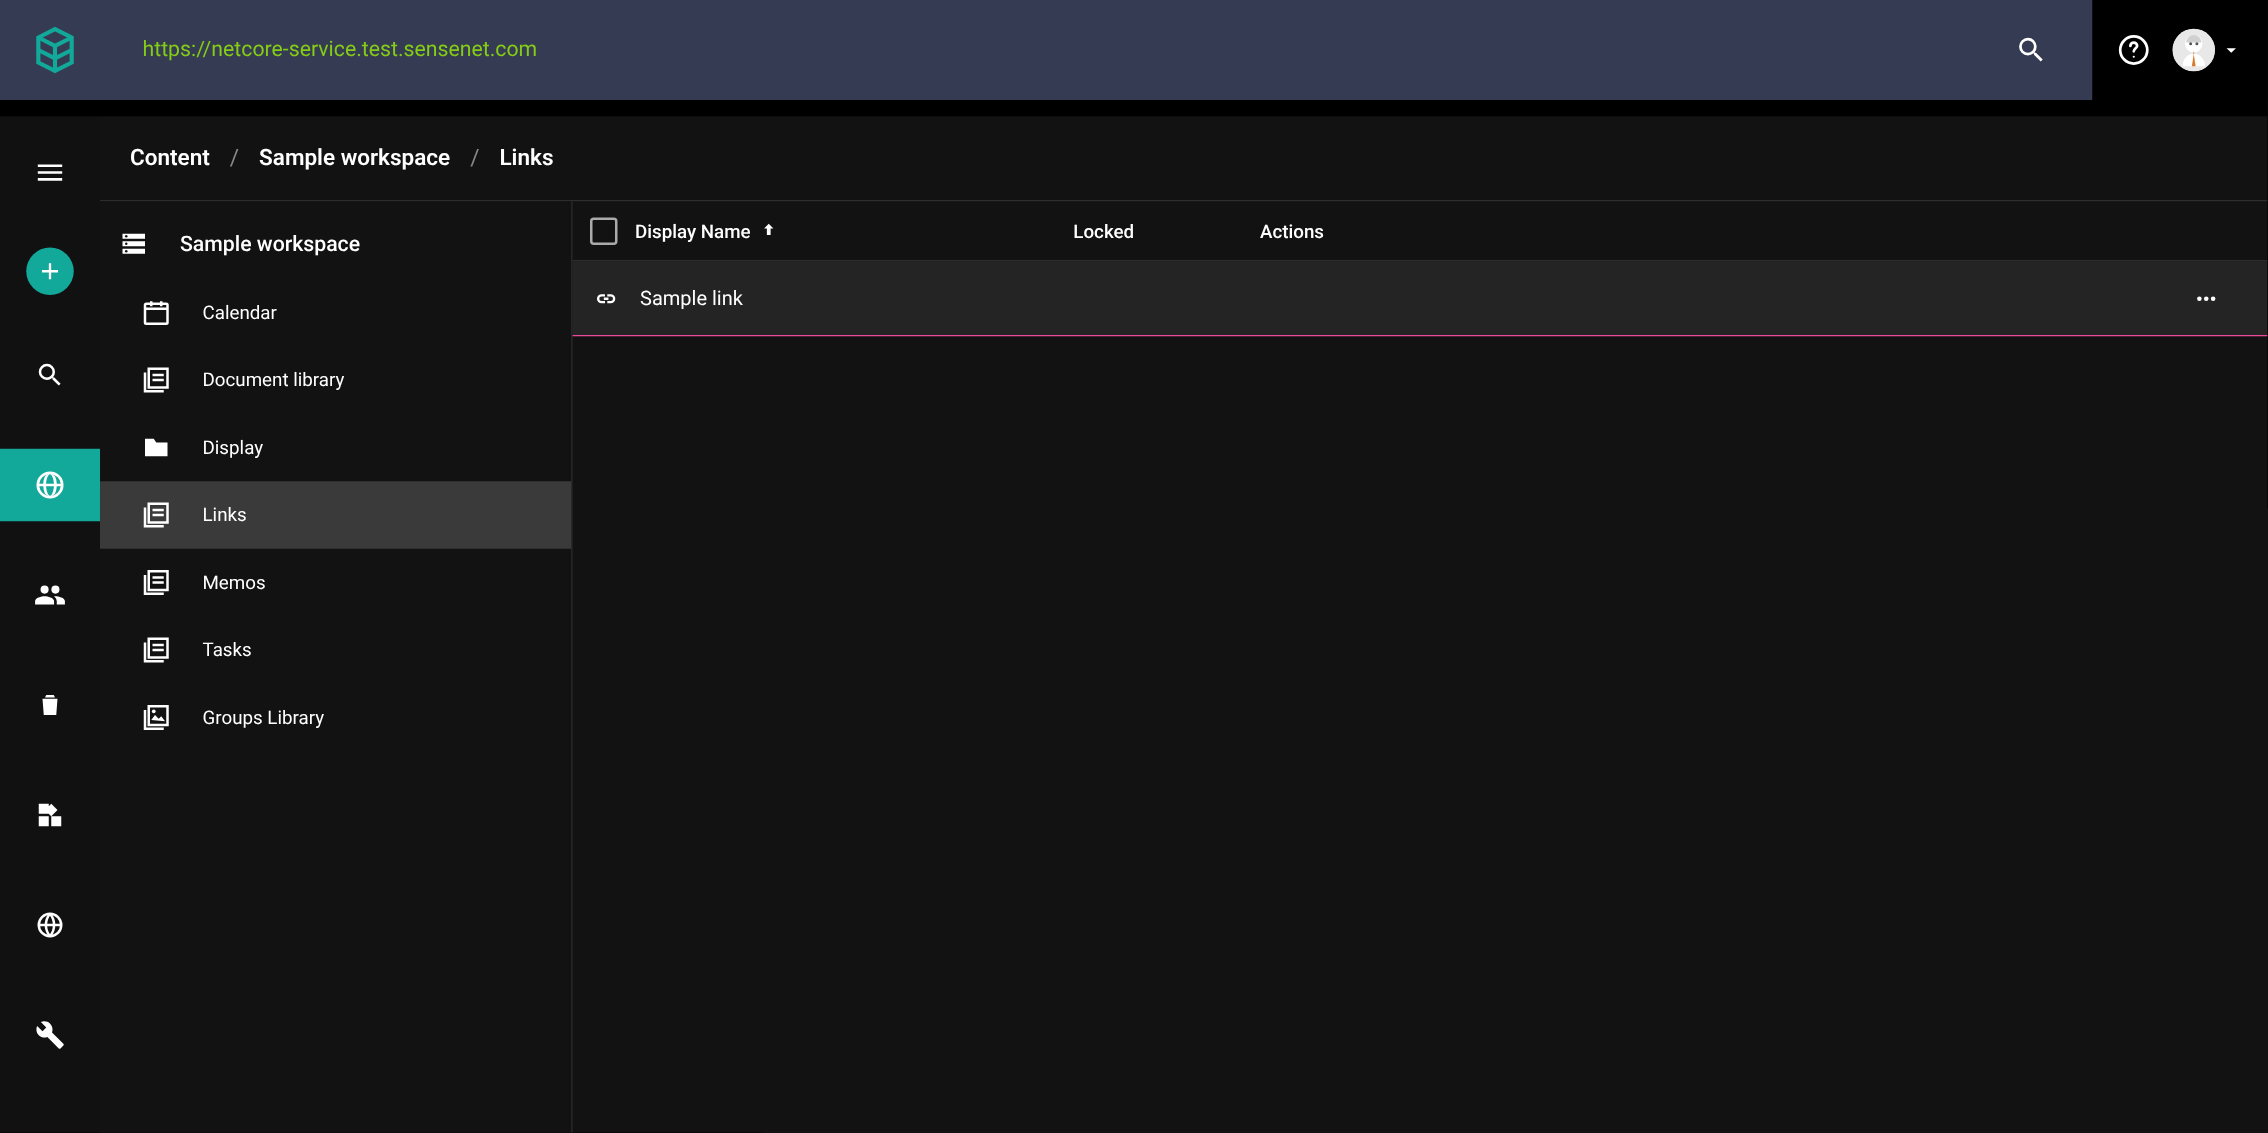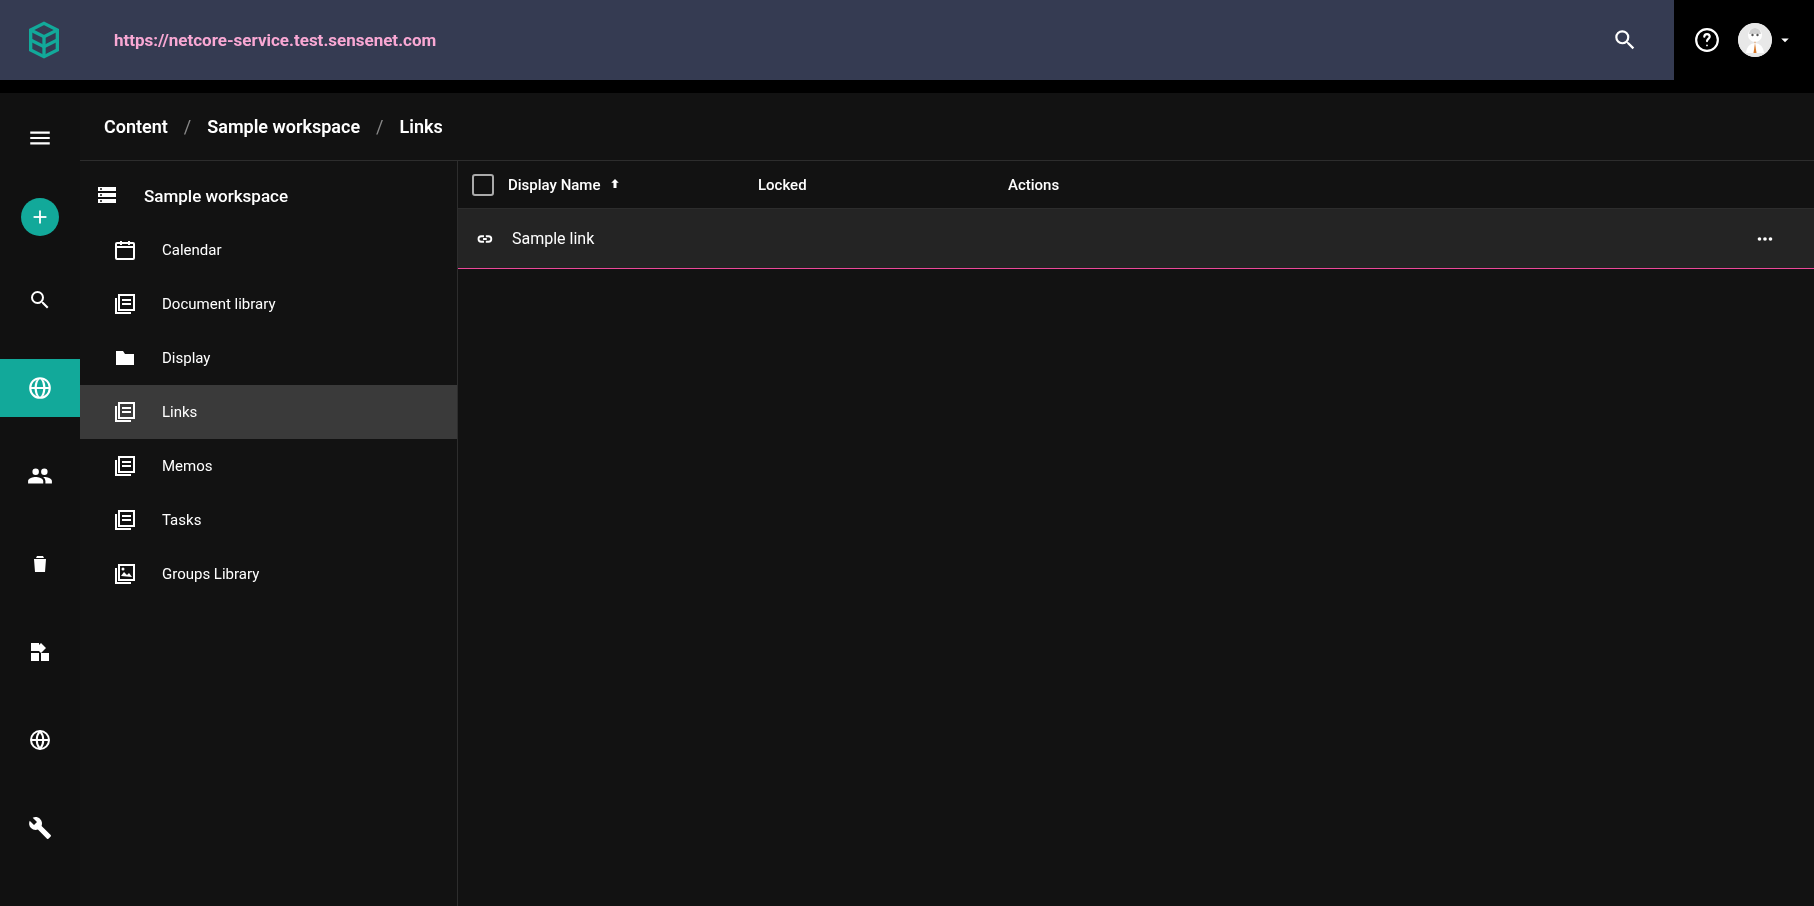--- a/index.html
+++ b/index.html
@@ -28,21 +28,21 @@
   }
   .top-header-left{
     flex:1;
     background:var(--bg-header);
     display:flex;
     align-items:center;
     padding:0 24px;
     gap:50px;
   }
   .logo{width:40px;height:40px;color:var(--accent);display:flex;align-items:center;justify-content:center;}
-  .url{font-size:17px;font-weight:700;color:#f9a8d4;}
+  .url{font-size:17px;font-weight:400;color:#84cc16;}
   .header-search{margin-left:auto;color:#fff;cursor:pointer;padding:12px;}
   .top-header-right{
     width:140px;
     background:var(--bg-header-right);
     display:flex;
     align-items:center;
     justify-content:center;
     gap:18px;
   }
   .help-icon,.avatar-wrap{cursor:pointer;display:flex;align-items:center;gap:4px;}
@@ -75,21 +75,21 @@
   .tree-head{display:flex;align-items:center;gap:24px;padding:14px 14px;font-size:17px;font-weight:500;}
   .tree-item{display:flex;align-items:center;gap:24px;padding:14px 14px 14px 32px;font-size:15px;font-weight:400;cursor:pointer;}
   .tree-item.selected{background:var(--bg-selected);}
   .tree-icon{width:26px;height:26px;display:flex;align-items:center;justify-content:center;color:#fff;}
 
   
   .tbl-area{flex:1;display:flex;flex-direction:column;}
   .tbl-head{display:flex;align-items:center;height:48px;padding:0 14px;font-size:15px;font-weight:500;color:#fff;border-bottom:1px solid var(--border);}
   .chk{width:22px;height:22px;border:2px solid #aaa;border-radius:3px;margin-right:14px;cursor:pointer;}
   .col-name{flex:0 0 250px;display:flex;align-items:center;gap:6px;}
-  .col-locked{flex:0 0 250px;}
+  .col-locked{flex:0 0 250px;text-align:center;}
   .col-created{flex:1;}
   .col-actions{flex:0 0 120px;padding-right:24px;}
   .tbl-row{display:flex;align-items:center;height:60px;padding:0 14px;background:var(--bg-row);border-bottom:1px solid #ec4899;font-size:16px;}
   .row-icon{width:26px;height:26px;display:flex;align-items:center;justify-content:center;margin-right:14px;color:#fff;}
   .row-name{flex:0 0 250px;}
   .row-locked{flex:0 0 250px;}
   .row-created{flex:1;}
   .row-actions{flex:0 0 120px;display:flex;justify-content:flex-end;padding-right:24px;cursor:pointer;}
   .sort-arrow{color:#fff;}
 </style>

